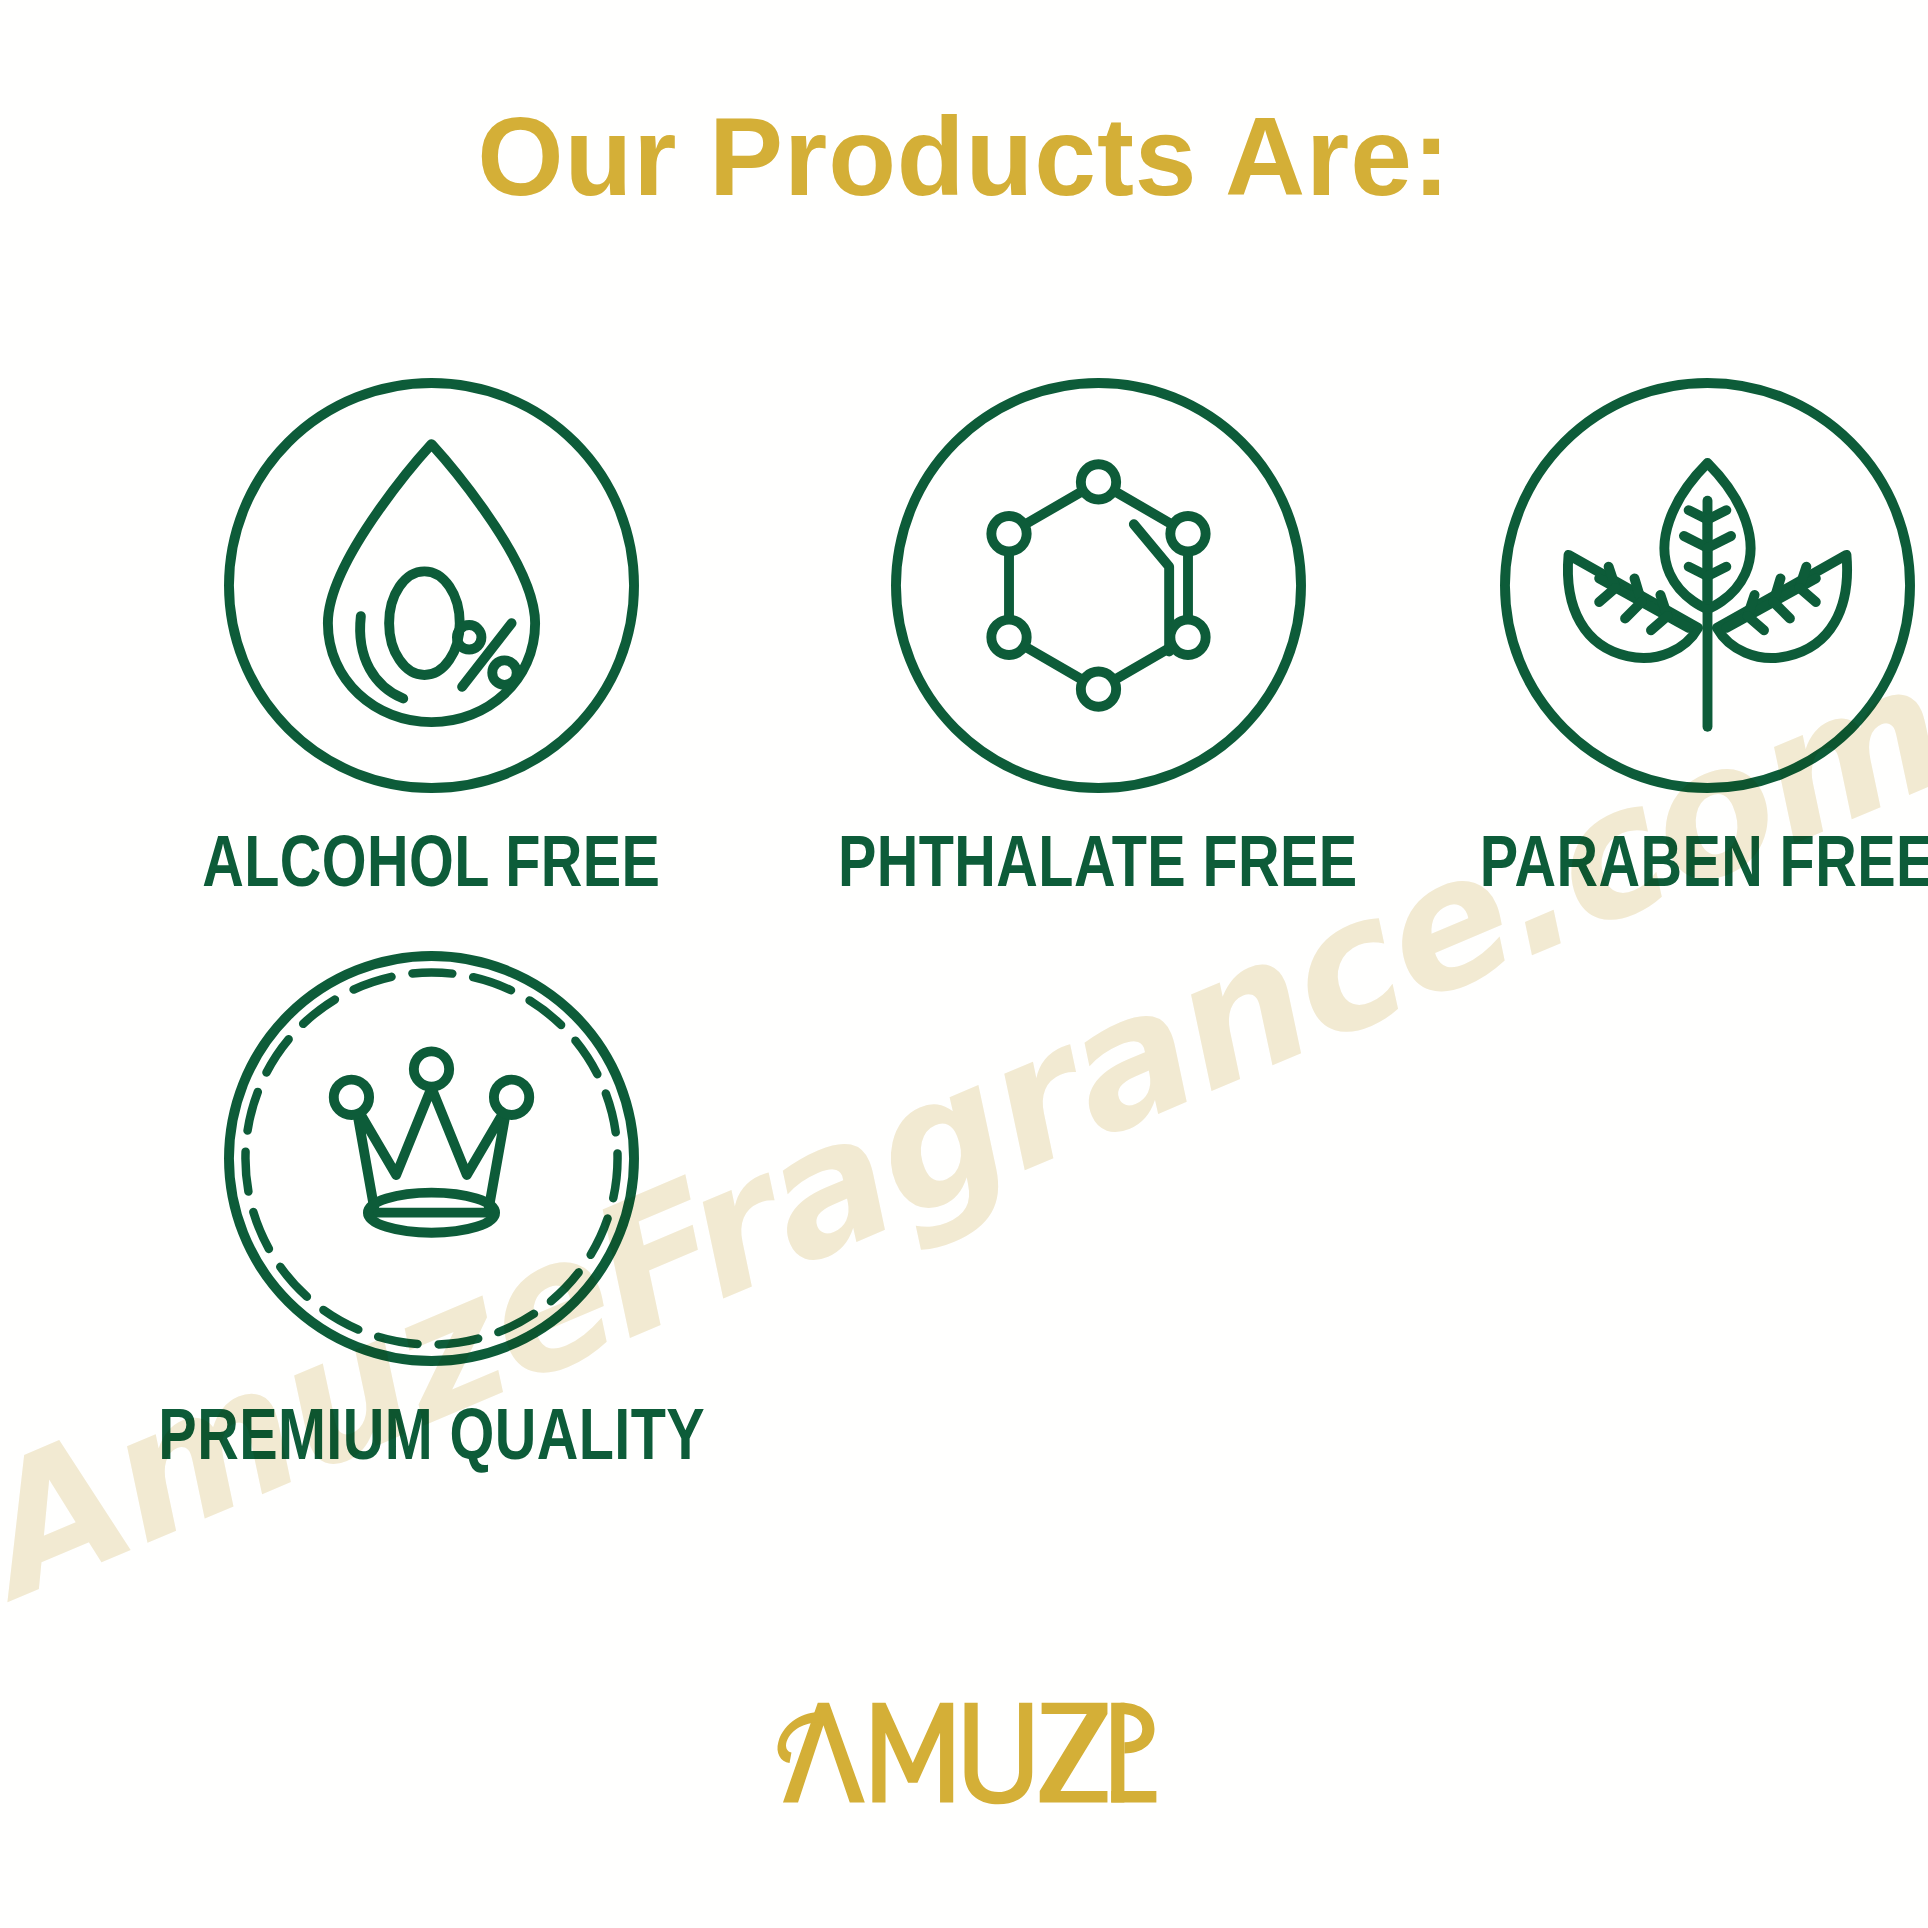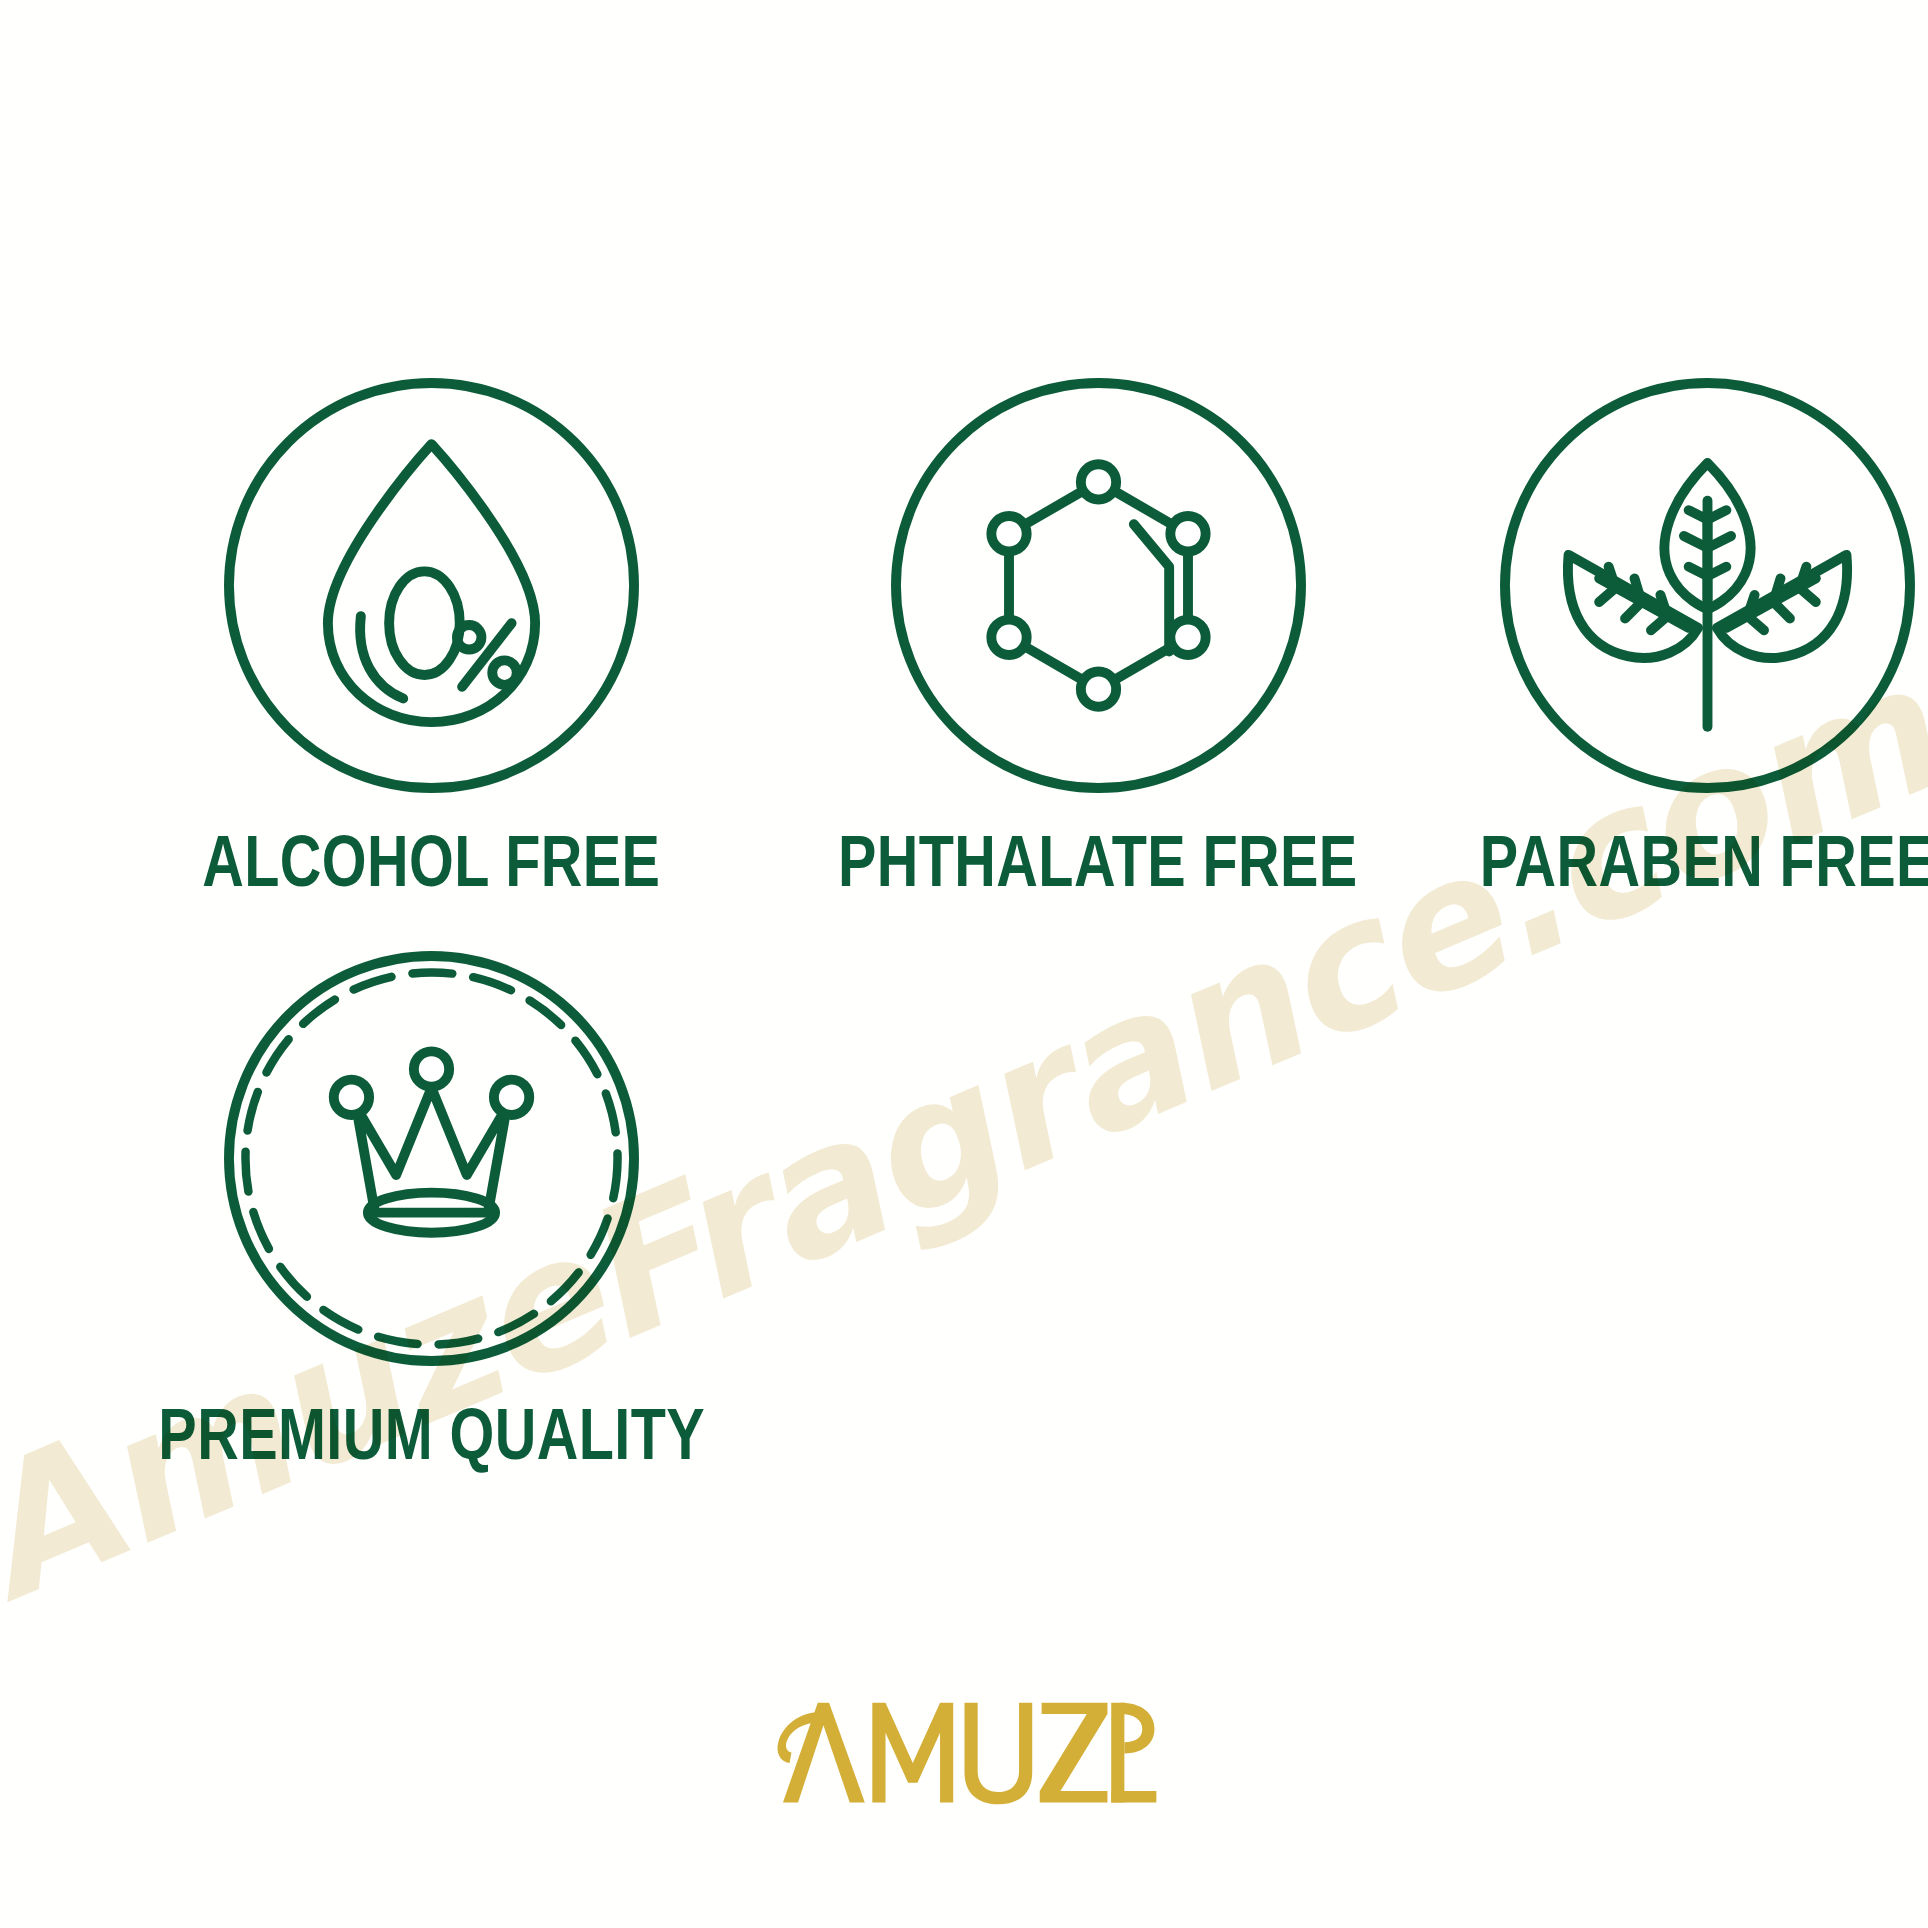--- a/index.html
+++ b/index.html
@@ -103,20 +103,21 @@
   }
   #brand-svg {
     display: inline-block;
   }
 </style>
 </head>
 <body>
 
 <div id="page">
 
+  <div id="title">Our Products Are:</div>
 
   <div id="grid">
 
 
 
     <div class="badge">
       <svg class="badge-ring" viewBox="0 0 200 200">
         <g fill="none" stroke="#0d5c39" stroke-width="4.2" stroke-linecap="round" stroke-linejoin="round">
           <circle cx="100" cy="100" r="86"></circle>
 

